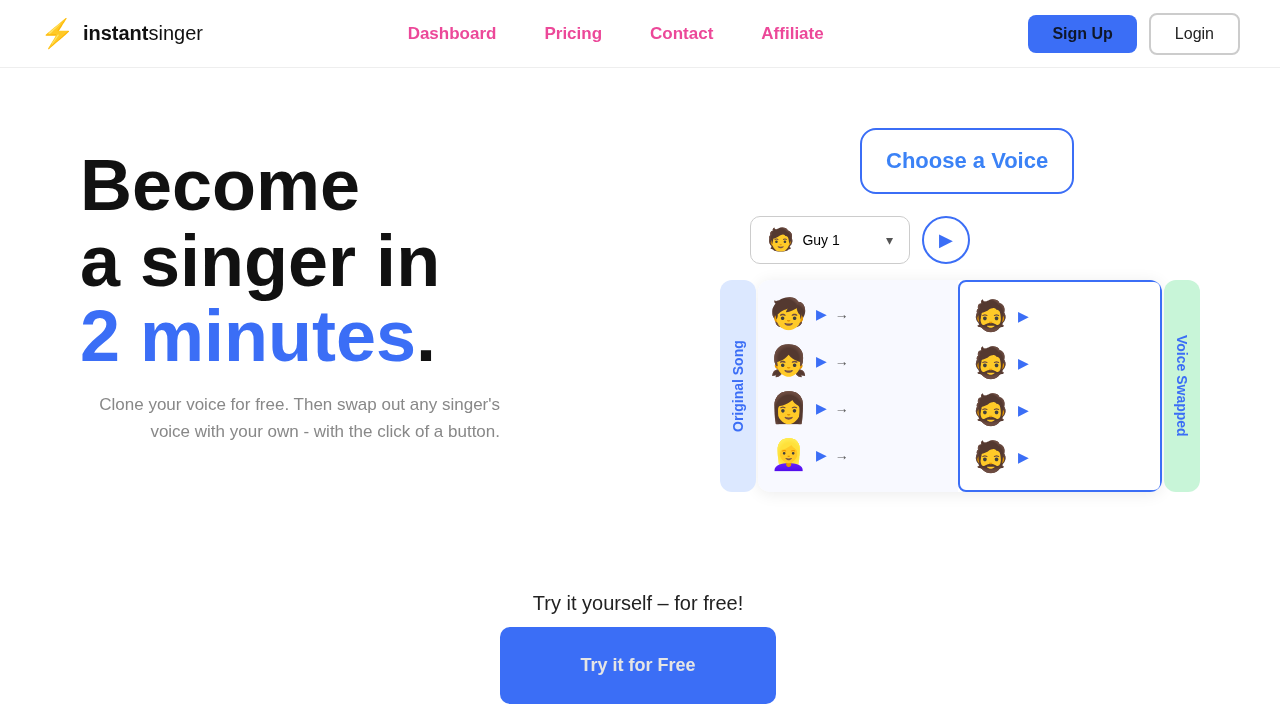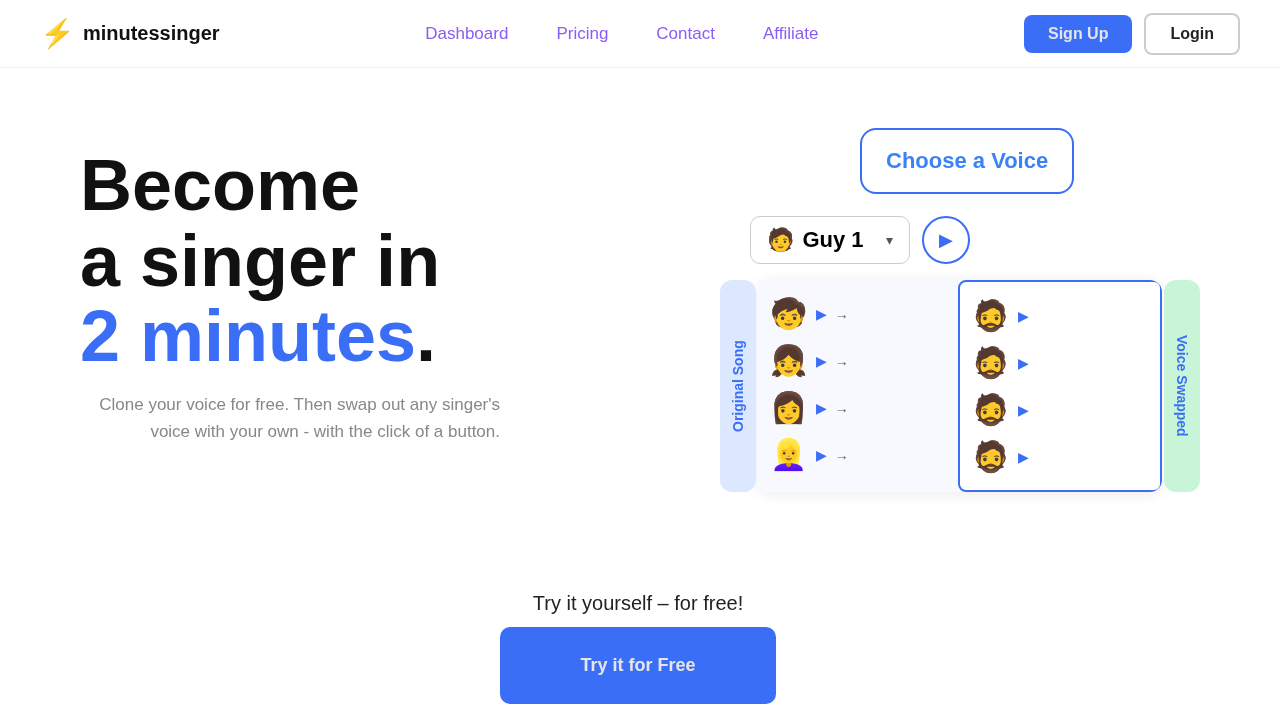--- a/index.html
+++ b/index.html
@@ -32,56 +32,56 @@
     .logo-icon {
       color: #3B6EF6;
       font-size: 28px;
     }
     .logo-text {
       font-size: 20px;
       font-weight: 600;
       color: #111;
     }
     .logo-text span {
-      font-weight: 700;
+      font-weight: 400;
     }
     .nav-links {
       display: flex;
       gap: 48px;
       list-style: none;
     }
     .nav-links a {
       text-decoration: none;
-      color: #8b5cf6;
+      color: #ec4899;
       font-size: 17px;
-      font-weight: 400;
+      font-weight: 700;
     }
     .nav-actions {
       display: flex;
       gap: 12px;
       align-items: center;
     }
     .btn-signup {
       background: #3B6EF6;
-      color: #e5e5e5;
+      color: #0f172a;
       border: none;
       padding: 10px 24px;
       border-radius: 8px;
       font-size: 16px;
       font-weight: 600;
       cursor: pointer;
     }
     .btn-login {
       background: #fff;
       color: #222;
       border: 2px solid #ccc;
       padding: 10px 24px;
       border-radius: 8px;
       font-size: 16px;
-      font-weight: 700;
+      font-weight: 400;
       cursor: pointer;
     }
 
     
     .main {
       display: flex;
       align-items: flex-start;
       padding: 60px 80px 0 80px;
       gap: 4px;
       position: relative;
@@ -150,22 +150,22 @@
       border: 1.5px solid #ccc;
       border-radius: 10px;
       padding: 10px 16px;
       cursor: pointer;
       min-width: 160px;
     }
     .voice-dropdown-emoji {
       font-size: 22px;
     }
     .voice-dropdown-label {
-      font-size: 22px;
-      font-weight: 700;
+      font-size: 14px;
+      font-weight: 400;
       flex: 1;
     }
     .voice-dropdown-chevron {
       color: #555;
       font-size: 14px;
     }
     .play-btn-large {
       width: 48px;
       height: 48px;
       border-radius: 50%;
@@ -293,21 +293,21 @@
       padding-bottom: 16px;
     }
   </style>
 </head>
 <body>
 
 <nav>
   <a class="logo" href="#">
     <span class="logo-icon">⚡</span>
     <span class="logo-text">
-      <strong>minutes</strong><span>singer</span>
+      <strong>instant</strong><span>singer</span>
     </span>
   </a>
 
   <ul class="nav-links">
     <li><a>Dashboard</a></li>
     <li><a>Pricing</a></li>
     <li><a>Contact</a></li>
     <li><a>Affiliate</a></li>
   </ul>
 

